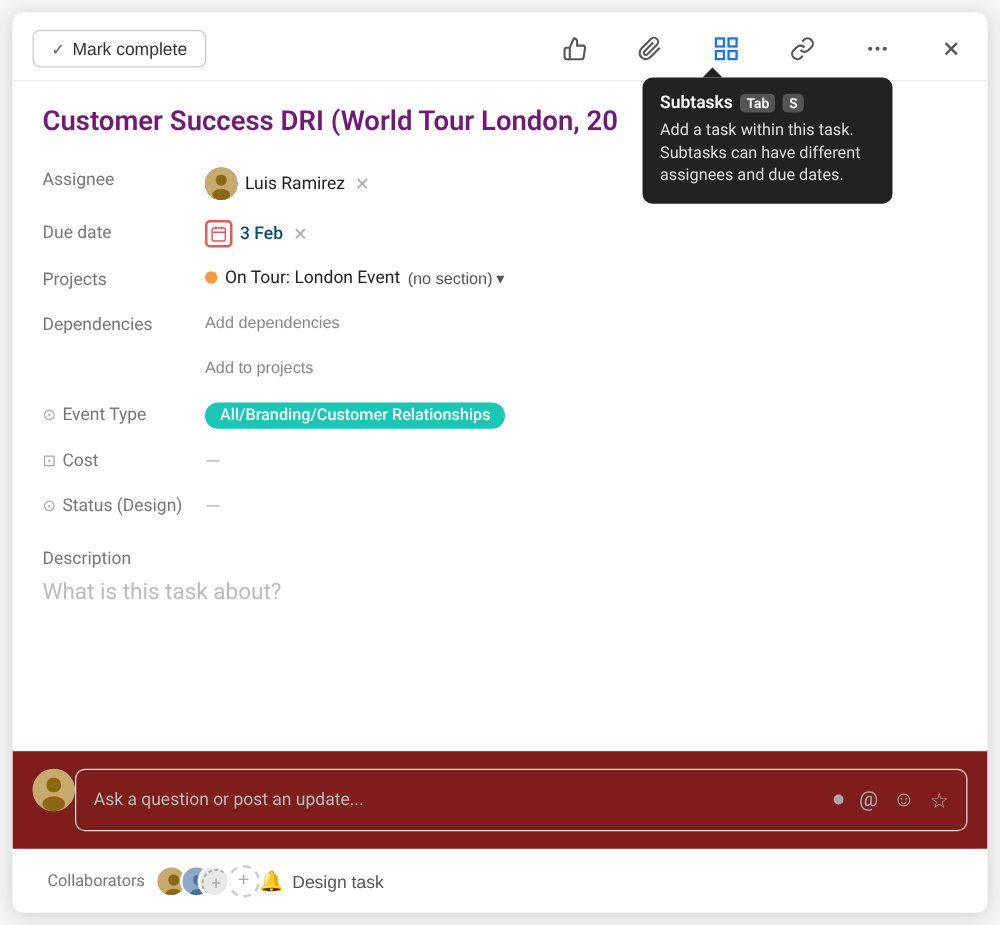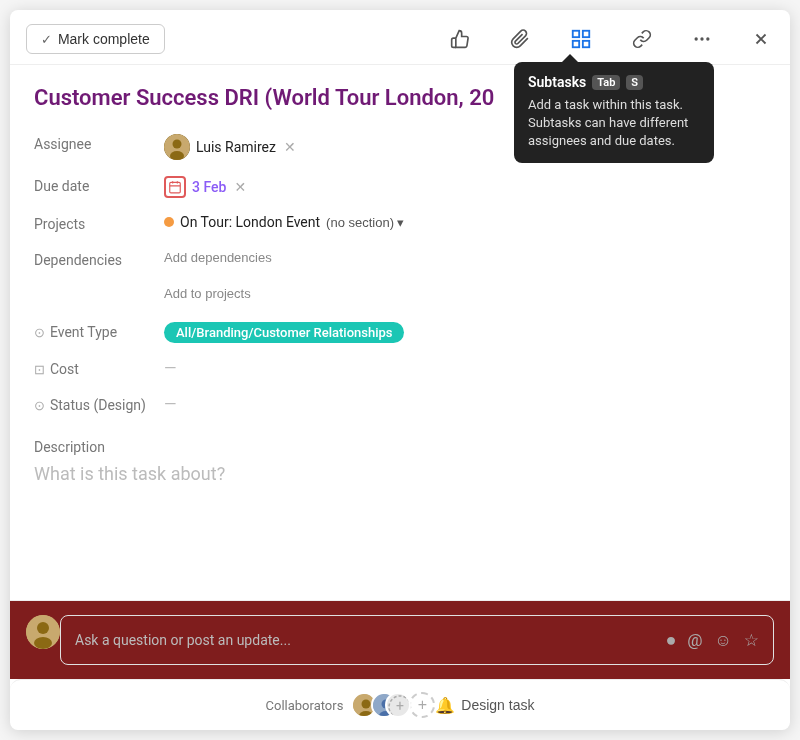--- a/index.html
+++ b/index.html
@@ -174,21 +174,21 @@
       height: 22px;
       border: 2px solid #e05a5a;
       border-radius: 4px;
       display: flex;
       align-items: center;
       justify-content: center;
       color: #e05a5a;
       font-size: 11px;
     }
     .due-date-text {
-      color: #8b5cf6;
+      color: #0c4a6e;
       font-weight: 500;
     }
     .project-dot {
       width: 10px;
       height: 10px;
       border-radius: 50%;
       background: #f59b42;
       flex-shrink: 0;
     }
     .section-badge {
@@ -273,21 +273,21 @@
       font-size: 17px;
     }
     .comment-actions span {
       cursor: pointer;
     }
     .bottom-bar {
       border-top: 1px solid #eee;
       padding: 12px 28px;
       display: flex;
       align-items: center;
-      justify-content: center;
+      justify-content: flex-start;
       flex-shrink: 0;
       background: #fff;
       border-radius: 11px;
     }
     .collaborators {
       display: flex;
       align-items: center;
       gap: 8px;
     }
     .collab-label {

